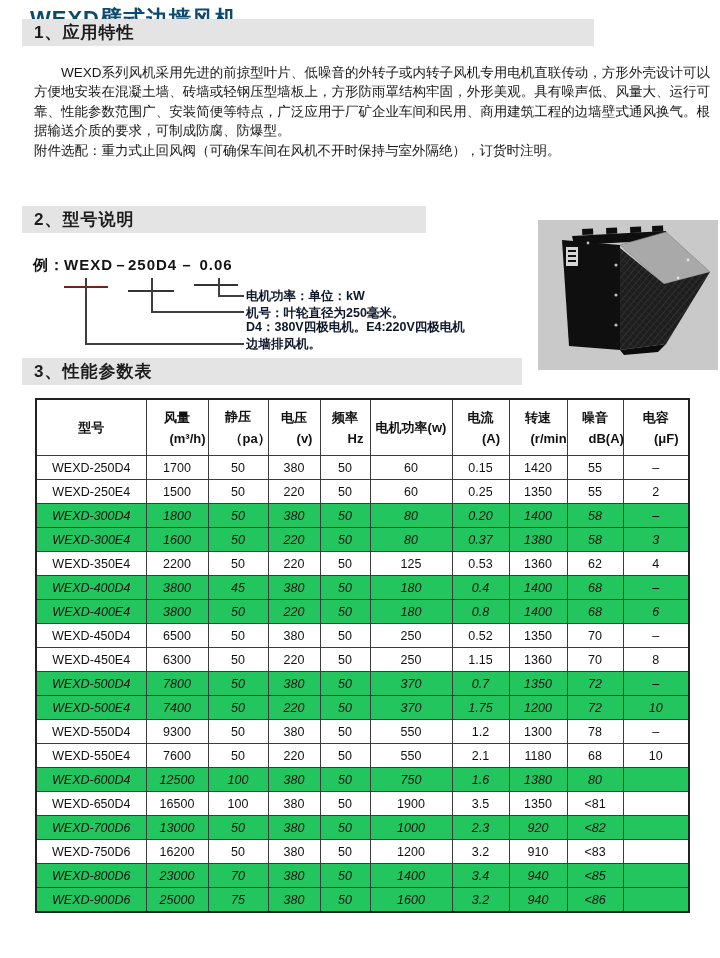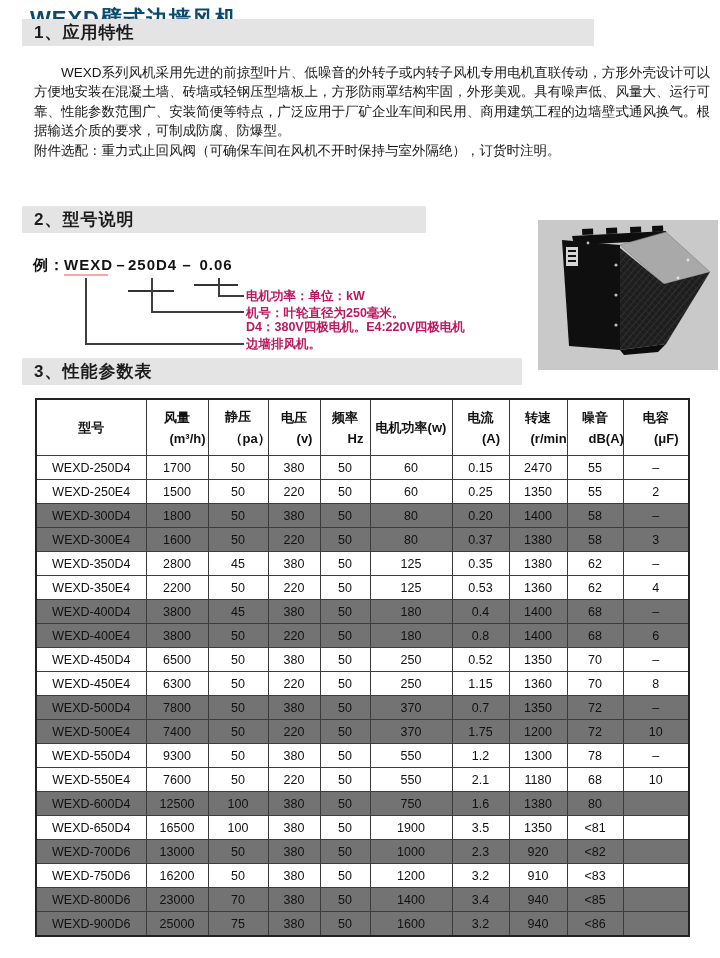--- a/index.html
+++ b/index.html
@@ -24,30 +24,30 @@
     position:absolute;left:34px;top:63px;width:676px;
     font-size:13.5px;line-height:19.4px;text-align:justify;color:#161616;
   }
   .paras p{margin:0;}
   .indent{text-indent:2em;}
 
   
   .diagram{position:absolute;left:30px;top:256px;width:505px;height:100px;}
   .ex{position:absolute;top:0;font-size:15px;font-weight:700;letter-spacing:1px;white-space:nowrap;}
   #ex-prefix{left:3px;}
-  #ex-series{left:34px;width:44px;text-align:center;border-bottom:2px solid #fca5a5;padding-bottom:1px;}
+  #ex-series{left:34px;width:44px;text-align:center;border-bottom:2px solid #7f1d1d;padding-bottom:13px;}
   #ex-dash1{left:83px;}
   #ex-size{left:98px;width:46px;text-align:center;border-bottom:2px solid #333;padding-bottom:17px;}
   #ex-dash2{left:149px;}
   #ex-power{left:164px;width:44px;text-align:center;border-bottom:2px solid #333;padding-bottom:11px;}
   .conn{position:absolute;border-left:2px solid #3e3e3e;border-bottom:2px solid #3e3e3e;}
   #conn-power {left:188px;top:22px;width:24px;height:17px;}
   #conn-size  {left:121px;top:22px;width:91px;height:33px;}
   #conn-series{left:55px; top:22px;width:157px;height:65px;}
-  .dlabel{position:absolute;left:216px;font-size:12.5px;font-weight:700;white-space:nowrap;color:#be185d;}
+  .dlabel{position:absolute;left:216px;font-size:12.5px;font-weight:700;white-space:nowrap;color:#0f172a;}
   #dl-power {top:32px;}
   #dl-size1 {top:49px;}
   #dl-size2 {top:63px;}
   #dl-series{top:80px;}
 
   
   .photo{position:absolute;left:538px;top:220px;width:180px;height:150px;}
   .photo svg{display:block;}
 
   
@@ -56,21 +56,21 @@
     border-collapse:collapse;border:2px solid #222;
     font-size:12.5px;color:#111;table-layout:fixed;
   }
   .perf-table th,.perf-table td{
     border:1px solid #3c3c3c;text-align:center;vertical-align:middle;
     padding:0;overflow:hidden;white-space:nowrap;
   }
   .perf-table thead th{height:55px;font-weight:700;font-size:13px;}
   .hdr-unit{margin-top:4px;font-weight:700;margin-left:21px;}
   .perf-table td{height:23px;}
-  .perf-table tr.shaded{background:#737373;}
+  .perf-table tr.shaded{background:#22c55e;font-style:italic;}
 </style>
 </head>
 <body>
 
 <div class="page">
 
   <h1 class="page-title">WEXD壁式边墙风机</h1>
 
   <div class="section-bar" id="bar1">1、应用特性</div>
 
@@ -197,21 +197,21 @@
     </thead>
     <tbody id="table-body">
         <tr>
           <td>WEXD-250D4</td>
           <td>1700</td>
           <td>50</td>
           <td>380</td>
           <td>50</td>
           <td>60</td>
           <td>0.15</td>
-          <td>2470</td>
+          <td>1420</td>
           <td>55</td>
           <td>–</td>
         </tr>
         <tr>
           <td>WEXD-250E4</td>
           <td>1500</td>
           <td>50</td>
           <td>220</td>
           <td>50</td>
           <td>60</td>
@@ -238,32 +238,20 @@
           <td>50</td>
           <td>220</td>
           <td>50</td>
           <td>80</td>
           <td>0.37</td>
           <td>1380</td>
           <td>58</td>
           <td>3</td>
         </tr>
         <tr>
-          <td>WEXD-350D4</td>
-          <td>2800</td>
-          <td>45</td>
-          <td>380</td>
-          <td>50</td>
-          <td>125</td>
-          <td>0.35</td>
-          <td>1380</td>
-          <td>62</td>
-          <td>–</td>
-        </tr>
-        <tr>
           <td>WEXD-350E4</td>
           <td>2200</td>
           <td>50</td>
           <td>220</td>
           <td>50</td>
           <td>125</td>
           <td>0.53</td>
           <td>1360</td>
           <td>62</td>
           <td>4</td>

